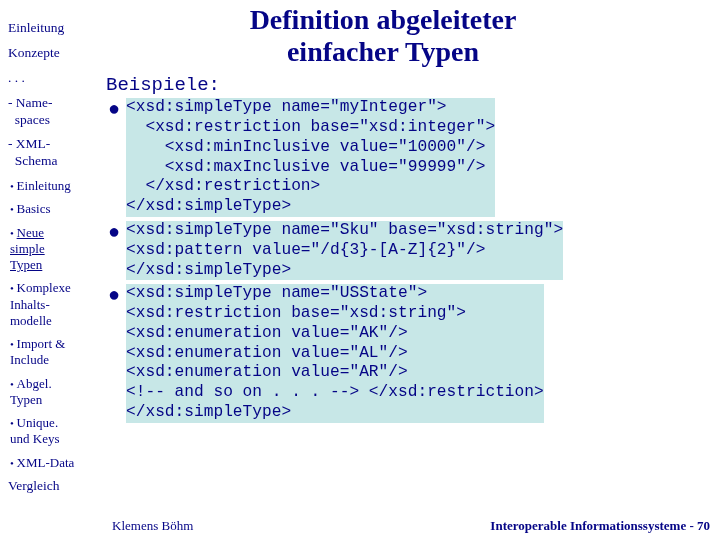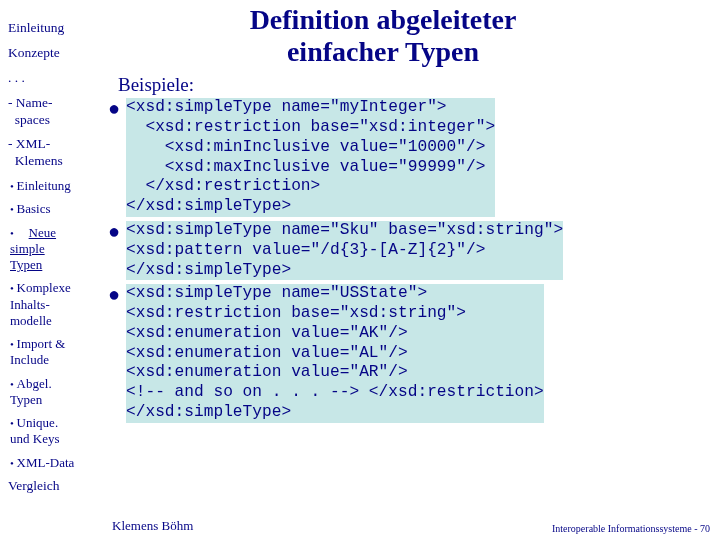--- a/index.html
+++ b/index.html
@@ -18,38 +18,39 @@
   .sidebar {
     width: 102px;
     padding: 20px 6px 0 8px;
     font-size: 13.5px;
     line-height: 1.25;
     color: #050586;
   }
   .sidebar .item { margin-bottom: 8px; }
   .sidebar .sub { padding-left: 2px; margin-bottom: 7px; font-size: 13px; }
   .sidebar .sub .dot { font-size: 11px; }
-  .sidebar .active { text-decoration: underline; margin-left: 12px; }
+  .sidebar .active { text-decoration: underline; }
   .main {
     flex: 1;
     padding: 2px 16px 0 0;
     position: relative;
   }
   .title {
     text-align: center;
     font-size: 28px;
     font-weight: bold;
     color: #050586;
     line-height: 1.15;
     margin: 2px 40px 6px 0;
   }
   .subhead {
     font-size: 19px;
     color: #050586;
-    margin: 0 0 2px 16px;
+    margin: 0 0 2px 4px;
+    font-family: Liberation Mono, monospace;
   }
   .bullets {
     font-size: 17px;
     color: #050586;
     padding-left: 6px;
   }
   .brow { display: flex; align-items: flex-start; margin-bottom: 4px; }
   .bicon { width: 18px; flex: 0 0 18px; font-size: 20px; line-height: 20px; }
   .code {
     font-family: "Courier New", Courier, monospace;
@@ -66,38 +67,39 @@
     left: 112px;
     bottom: 6px;
     font-size: 13px;
     color: #050586;
     margin-top: 16px;
   }
   .footer-right {
     position: absolute;
     right: 10px;
     bottom: 6px;
-    font-size: 10px;
+    font-size: 13px;
     color: #050586;
+    font-weight: bold;
   }
 </style>
 </head>
 <body>
 
 <div class="page">
 
   <div class="sidebar">
 
   <div class="item">Einleitung</div>
       <div class="item">Konzepte</div>
       <div class="item">. . .</div>
       <div class="item" style="white-space: pre;">- Name-
   spaces</div>
       <div class="item" style="white-space: pre;">- XML-
-  Klemens</div>
+  Schema</div>
       <div class="sub"><span class="dot">• </span><span style="white-space: pre;">Einleitung</span></div>
       <div class="sub"><span class="dot">• </span><span style="white-space: pre;">Basics</span></div>
       <div class="sub"><span class="dot">• </span><span class="active" style="white-space: pre;">Neue
 simple
 Typen</span></div>
       <div class="sub"><span class="dot">• </span><span style="white-space: pre;">Komplexe
 Inhalts-
 modelle</span></div>
       <div class="sub"><span class="dot">• </span><span style="white-space: pre;">Import &amp;
 Include</span></div>

